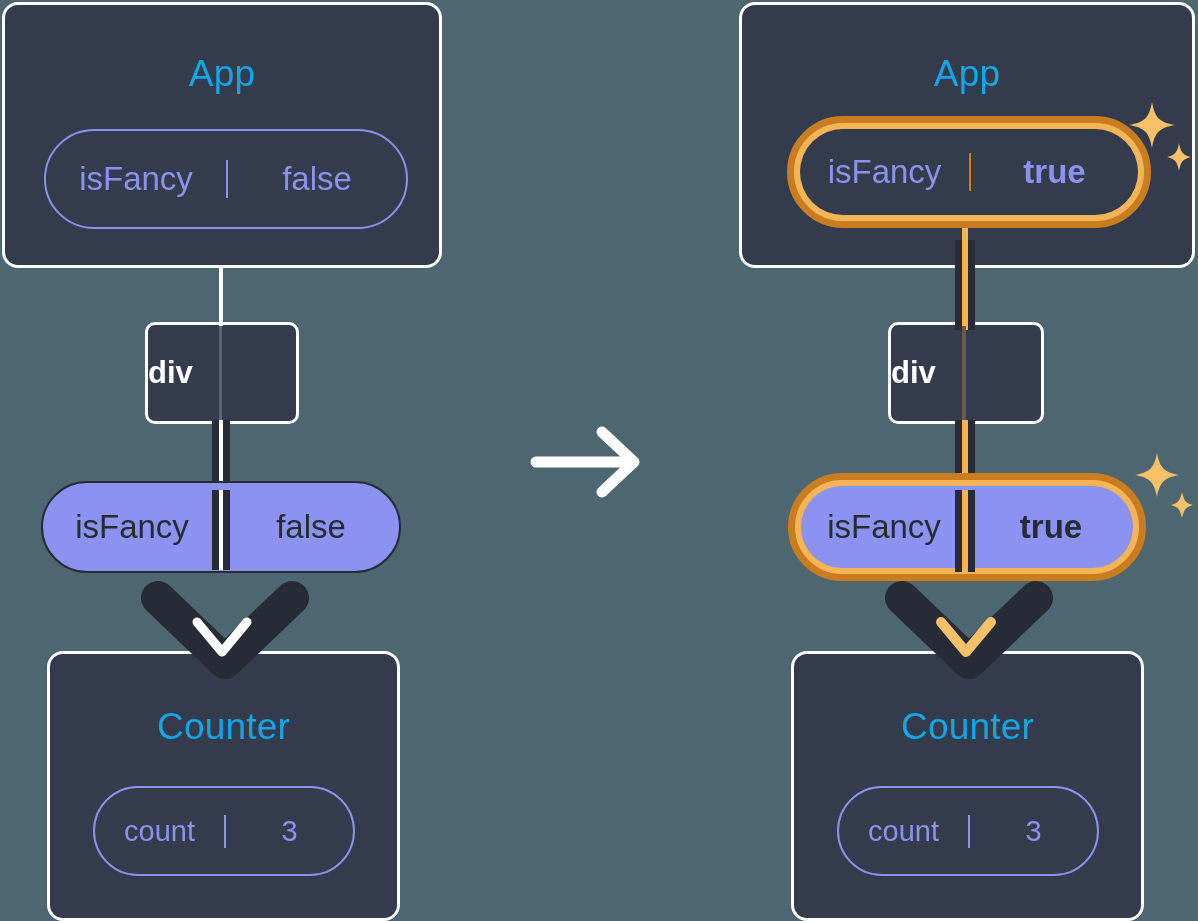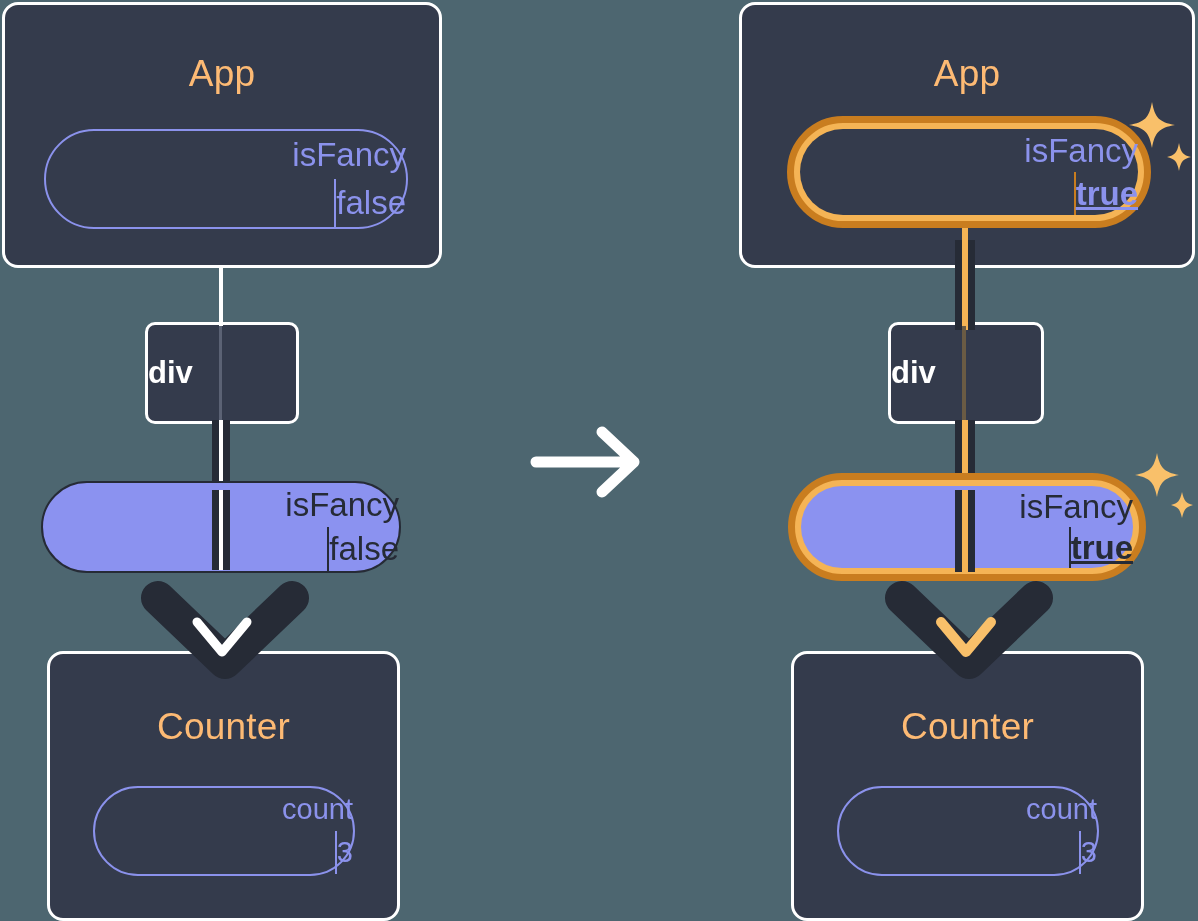--- a/index.html
+++ b/index.html
@@ -26,21 +26,21 @@
     background: #343b4c;
     border: 3px solid #ffffff;
     border-radius: 16px;
     box-sizing: border-box;
   }
   .card-title {
     position: absolute;
     left: 0;
     right: 0;
     text-align: center;
-    color: #fdba74;
+    color: #0ea5e9;
     font-size: 37px;
     letter-spacing: .2px;
   }
 
   
   .divbox {
     position: absolute;
     background: #343b4c;
     border: 3px solid #ffffff;
     border-radius: 10px;
@@ -51,24 +51,23 @@
     font-size: 31px;
     font-weight: 700;
   }
   .divbox span { position: relative; z-index: 3; }
 
   
   .pill {
     position: absolute;
     box-sizing: border-box;
     display: flex;
-    align-items: flex-end;
+    align-items: center;
     border-radius: 999px;
     z-index: 6;
-    flex-direction: column;
   }
   .pill .seg {
     display: flex;
     align-items: center;
     justify-content: center;
     box-sizing: border-box;
     white-space: nowrap;
   }
   .pill .seg.name { flex: 0 0 50%; }
   .pill .seg.val  { flex: 1 1 auto; }
@@ -81,21 +80,21 @@
   .pill.outline .seg { color: #8b92ec; font-size: 33px; }
   .pill.outline .seg.val { border-left: 2px solid #8b92ec; }
 
   
   .pill.filled {
     background: #8b92f0;
     border: 2px solid #262b36;
   }
   .pill.filled .seg { color: #262b36; font-size: 33px; }
   .pill.filled .seg.val { border-left: 2px solid #262b36; }
-  .pill .seg.bold { font-weight: 700; text-decoration: underline; }
+  .pill .seg.bold { font-weight: 700; }
 
   
   .ring {
     position: absolute;
     border-radius: 999px;
     box-sizing: border-box;
     border: 7px solid #c97d1f;
     background: #f5b455;
     padding: 6px;
     z-index: 7;

